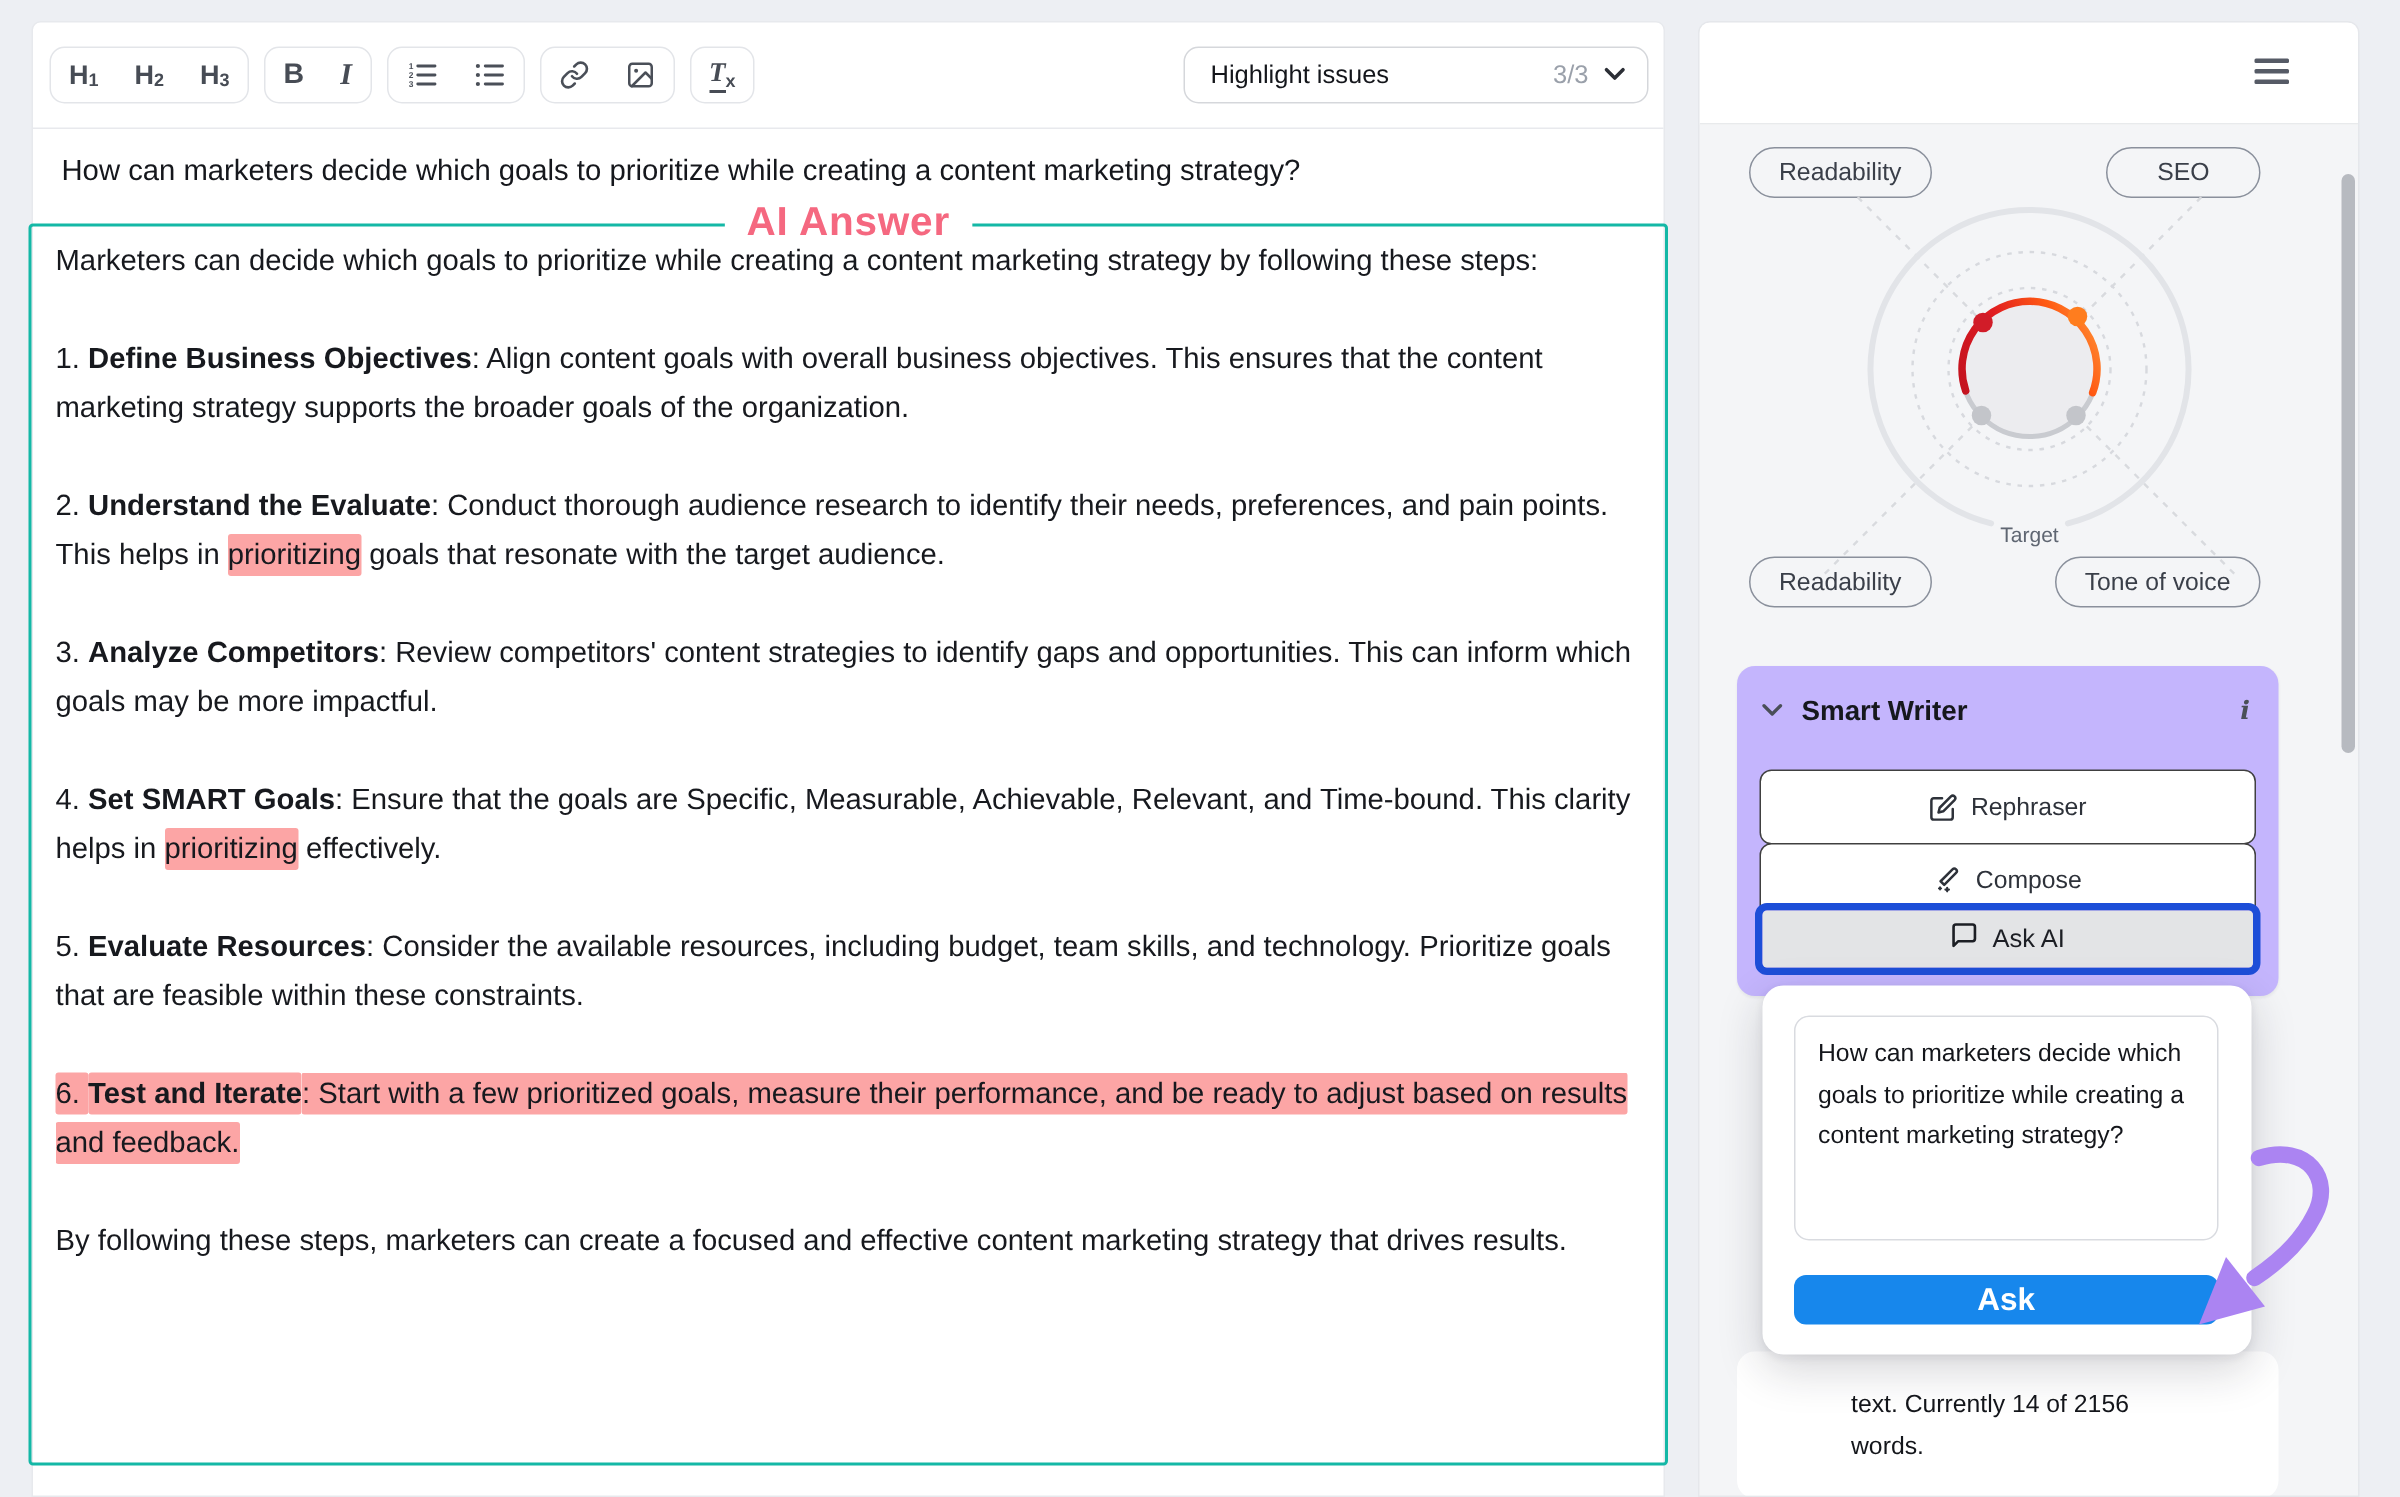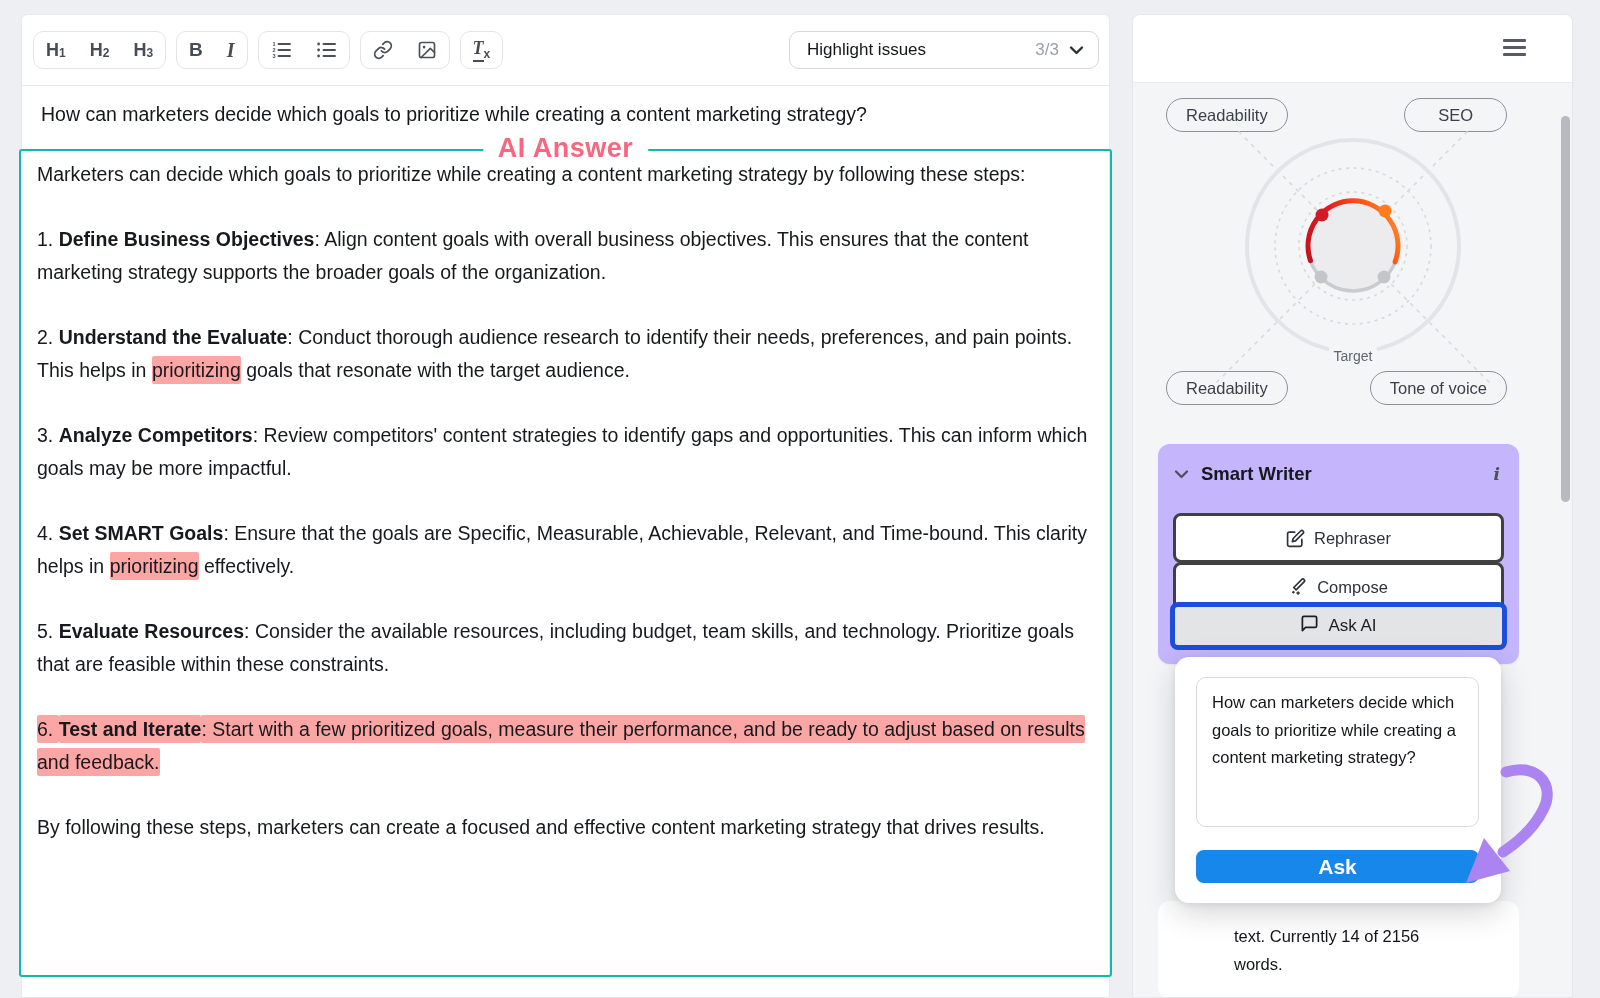--- a/index.html
+++ b/index.html
@@ -46,21 +46,21 @@
   .pill { position:absolute; height:34px; border:1.5px solid #8a909c; border-radius:999px; background:transparent;
     display:flex; align-items:center; padding:5px 19px; font-size:16.5px; color:#3a3f49; cursor:pointer; white-space:nowrap; }
   .gauge-wrap { position:absolute; left:32px; top:116px; width:380px; height:256px; }
   .gauge-target { font-size:14px; fill:#5f6672; }
 
   .sw-card { position:absolute; left:25px; top:429px; width:361px; height:220px; background:#c4b5fd; border-radius:12px;
     box-shadow:0 1px 2px rgba(25,28,35,.06); }
   .sw-head { position:absolute; left:16px; right:16px; top:17px; height:26px; display:flex; align-items:center; }
   .sw-title { font-size:18.5px; font-weight:700; color:#16181d; margin-left:12px; flex:1; }
   .sw-info { font-family:"DejaVu Serif", serif; font-style:italic; font-weight:700; font-size:17px; color:#4a4f58; cursor:pointer; padding:0 3px; }
-  .sw-btn { position:absolute; left:15px; right:15px; height:50px; border:3px solid #404040; border-radius:8px; background:#fff;
+  .sw-btn { position:absolute; left:15px; right:15px; height:50px; border:1px solid #404040; border-radius:8px; background:#fff;
     display:flex; align-items:center; justify-content:center; gap:9px; font-size:16.5px; color:#2e323a; cursor:pointer; }
   .sw-btn svg { display:block; }
   .ask-frame { position:absolute; left:12px; right:12px; top:158px; height:48px; border:5px solid #1d4ed8; border-radius:8px; background:#ab84f2; }
   .ask-ai-btn { width:100%; height:100%; background:#e3e4e6; border:none; border-radius:3px; display:flex; align-items:center;
     justify-content:center; gap:9px; font-size:17px; color:#1c1e24; cursor:pointer; }
 
   .popup { position:absolute; left:42px; top:642px; width:326px; height:246px; background:#fff; border-radius:14px;
     box-shadow:0 10px 30px rgba(25,30,45,.18), 0 2px 6px rgba(25,30,45,.08); z-index:3; }
   .popup-textarea { position:absolute; left:21px; right:22px; top:20px; height:150px; border:1px solid #d9dbe0; border-radius:10px;
     padding:11px 15px; font-size:16.5px; line-height:27.5px; color:#14161b; cursor:text; overflow:hidden; }

